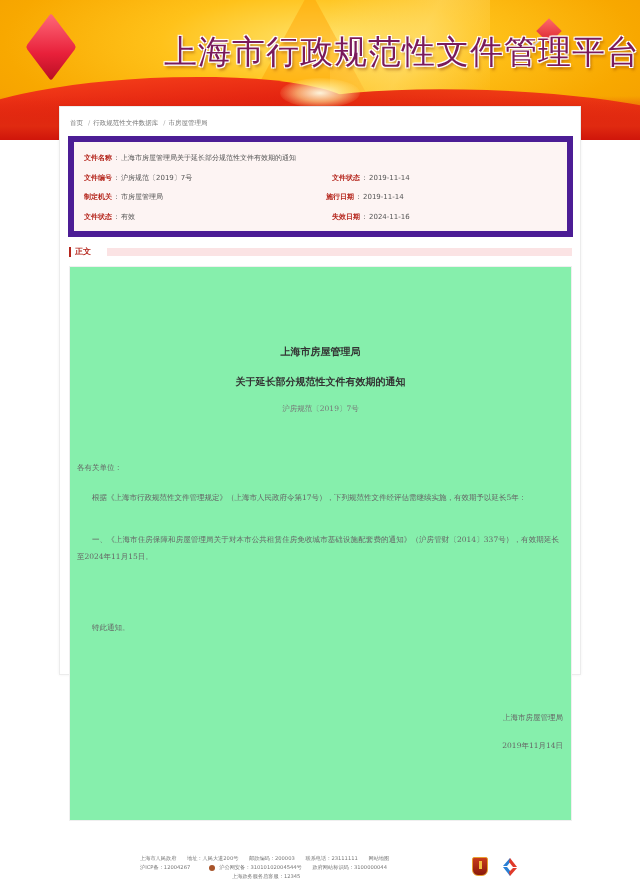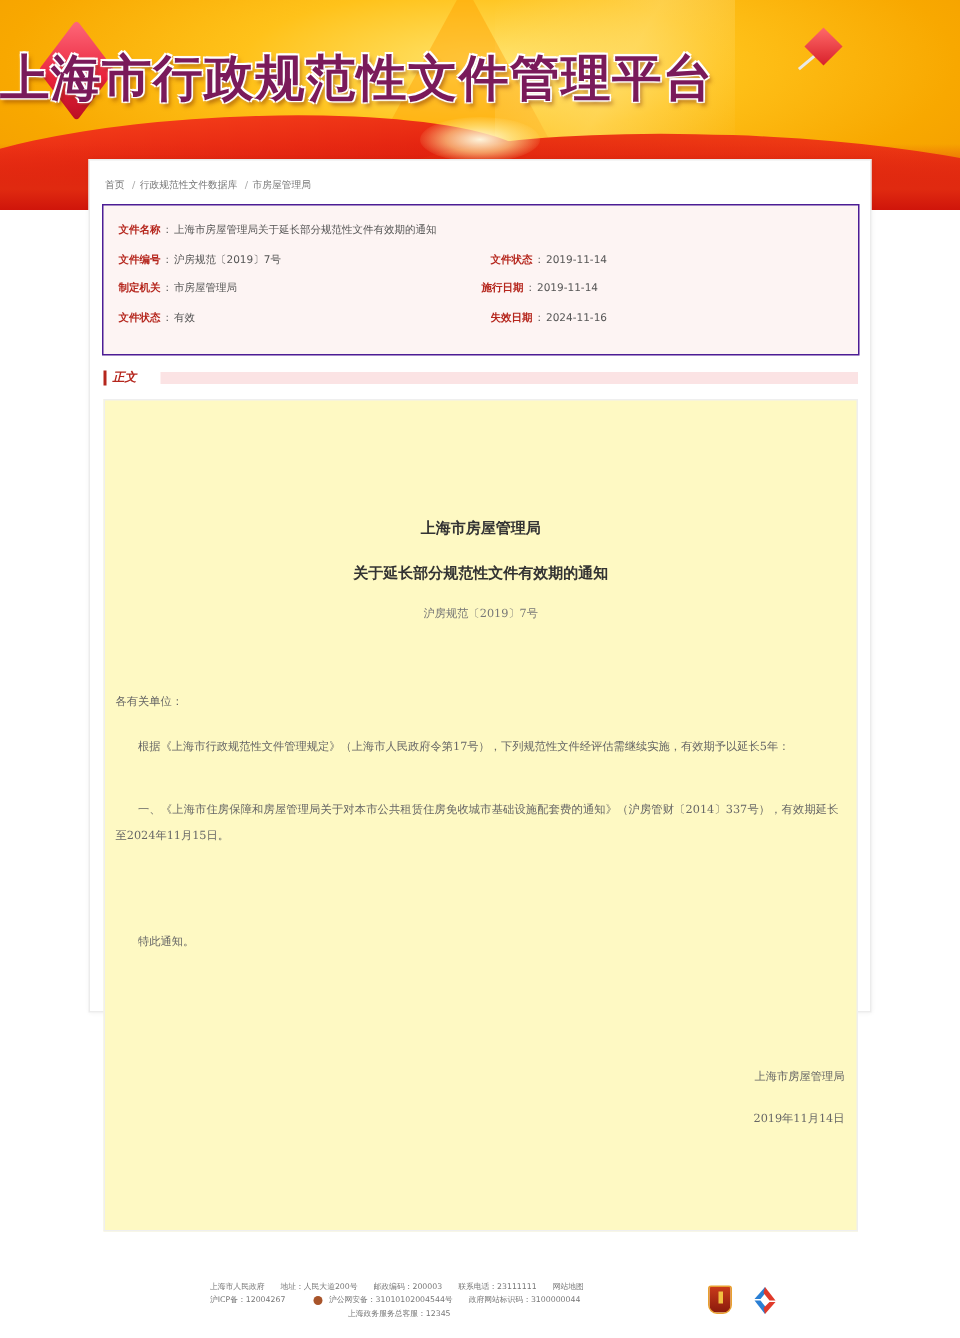--- a/index.html
+++ b/index.html
@@ -21,45 +21,45 @@
   .banner .wave3 { position: absolute; left: 0; top: 96px; width: 640px; height: 50px;
     background: linear-gradient(180deg, rgba(255,120,40,0.0) 0%, #e02a10 60%, #c80c08 100%); }
   .banner .glow { position: absolute; left: 280px; top: 78px; width: 80px; height: 30px; border-radius: 50%;
     background: radial-gradient(ellipse, rgba(255,255,230,0.95) 0%, rgba(255,240,160,0.6) 40%, rgba(255,220,80,0) 75%); }
   .kite-left { position: absolute; left: 30px; top: 26px; width: 42px; height: 42px;
     background: linear-gradient(135deg, #ff6a7a 0%, #e8203a 60%, #b80e22 100%); transform: rotate(45deg) skew(8deg,8deg);
     border-radius: 3px; }
   .kite-right { position: absolute; left: 540px; top: 22px; width: 18px; height: 18px;
     background: linear-gradient(135deg, #ff6a6a 0%, #d8202a 100%); transform: rotate(45deg); }
   .kite-string { position: absolute; left: 530px; top: 38px; width: 22px; height: 2px; background: #e8e8e8; transform: rotate(-40deg); }
-  .banner-title { position: absolute; left: 0; top: 30px; width: 640px; text-align: left;
-    font-size: 33px; font-weight: bold; letter-spacing: 1px;
+  .banner-title { position: absolute; left: 0; top: 30px; width: 640px; text-align: right;
+    font-size: 33px; font-weight: normal; letter-spacing: 1px;
     color: #7a1a5a;
     text-shadow: 0 0 2px #fff, 0 0 2px #fff, 1px 1px 0 #fff, -1px -1px 0 #fff, 1px -1px 0 #fff, -1px 1px 0 #fff, 2px 3px 3px rgba(120,40,0,0.5); }
 
   
   .main { position: absolute; left: 59px; top: 106px; width: 522px; height: 569px; background: #ffffff;
     border: 1px solid #ececec; box-shadow: 0 0 3px rgba(0,0,0,0.06); }
 
   .breadcrumb { position: absolute; left: 10px; top: 12px; font-size: 6.5px; color: #777; white-space: nowrap; }
   .breadcrumb span { margin-right: 2px; }
   .breadcrumb .sep { color: #aaa; margin: 0 3px; }
 
   .infobox { position: absolute; left: 8px; top: 29px; width: 505px; height: 101px;
-    background: #fdf4f3; border: 1px solid #4c1d95; }
+    background: #fdf4f3; border: 6px solid #4c1d95; }
   .info-row { position: absolute; font-size: 7px; color: #555; white-space: nowrap; }
   .info-label { color: #b5261d; font-weight: bold; }
   .info-colon { color: #555; margin: 0 1px; }
 
   .section-head { position: absolute; left: 9px; top: 140px; width: 503px; height: 10px; }
   .section-bar { position: absolute; left: 0; top: 0; width: 2px; height: 10px; background: #b5261d; }
-  .section-label { position: absolute; left: 6px; top: 0; font-size: 8px; line-height: 10px; font-weight: bold; color: #b5261d; font-style: italic; }
+  .section-label { position: absolute; left: 6px; top: 0; font-size: 8px; line-height: 10px; font-weight: bold; color: #b5261d; }
   .section-strip { position: absolute; left: 38px; top: 1px; right: 0; height: 8px; background: #fbe3e4; }
 
-  .doc { position: absolute; left: 9px; top: 159px; width: 503px; height: 555px; background: #fef9c3;
+  .doc { position: absolute; left: 9px; top: 159px; width: 503px; height: 555px; background: #86efac;
     border: 1px solid #efefef; }
   .doc-issuer { position: absolute; left: 0; top: 78px; width: 100%; text-align: center;
     font-family: "DejaVu Serif", "Liberation Serif", serif; font-size: 10px; font-weight: bold; color: #333; }
   .doc-title { position: absolute; left: 0; top: 108px; width: 100%; text-align: center;
     font-family: "DejaVu Serif", "Liberation Serif", serif; font-size: 10px; font-weight: bold; color: #333; }
   .doc-number { position: absolute; left: 0; top: 137px; width: 100%; text-align: center;
     font-family: "DejaVu Serif", "Liberation Serif", serif; font-size: 7.5px; color: #777; }
   .doc-p { position: absolute; left: 7px; width: 482px; font-family: "DejaVu Serif", "Liberation Serif", serif;
     font-size: 7.5px; color: #666; line-height: 17px; text-align: justify; }
   .indent { text-indent: 15px; }

